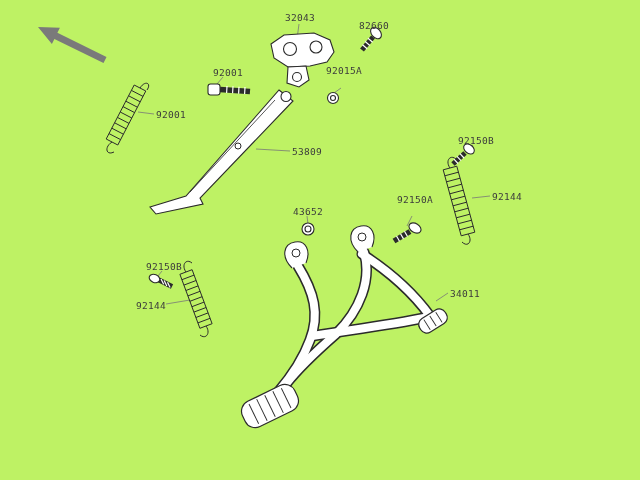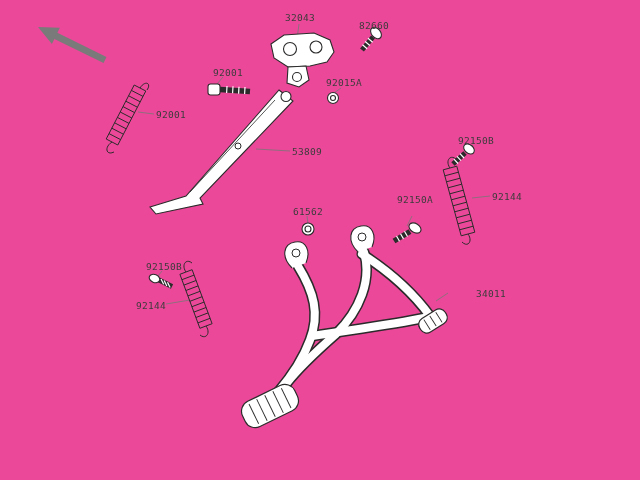--- a/index.html
+++ b/index.html
@@ -6,21 +6,21 @@
   html, body { width: 640px; height: 480px; }
   body {
     background: #ffffff;
     font-family: "DejaVu Sans Mono", "Liberation Mono", monospace;
     overflow: hidden;
   }
   .canvas {
     position: relative;
     width: 640px;
     height: 480px;
-    background: #ec4899;
+    background: #bef264;
     overflow: hidden;
   }
   .canvas svg {
     position: absolute;
     left: 0;
     top: 0;
   }
   .part-label {
     position: absolute;
     font-size: 9.5px;
@@ -32,30 +32,30 @@
   }
 </style>
 </head>
 <body>
 
 <div class="canvas">
 
   <div class="part-label" style="left:285px;top:13px">32043</div>
   <div class="part-label" style="left:359px;top:21px">82660</div>
   <div class="part-label" style="left:213px;top:68px">92001</div>
-  <div class="part-label" style="left:326px;top:78px">92015A</div>
+  <div class="part-label" style="left:326px;top:66px">92015A</div>
   <div class="part-label" style="left:156px;top:110px">92001</div>
   <div class="part-label" style="left:292px;top:147px">53809</div>
   <div class="part-label" style="left:458px;top:136px">92150B</div>
   <div class="part-label" style="left:492px;top:192px">92144</div>
-  <div class="part-label" style="left:293px;top:207px">61562</div>
+  <div class="part-label" style="left:293px;top:207px">43652</div>
   <div class="part-label" style="left:397px;top:195px">92150A</div>
   <div class="part-label" style="left:146px;top:262px">92150B</div>
   <div class="part-label" style="left:136px;top:301px">92144</div>
-  <div class="part-label" style="left:476px;top:289px">34011</div>
+  <div class="part-label" style="left:450px;top:289px">34011</div>
 
   <svg width="640" height="480" viewBox="0 0 640 480">
 
     <polygon points="38,27 59.9,27.7 57.4,32.7 106.5,56.9 103.5,63.1 54.4,38.9 51.9,43.9" fill="#7a7a7a"></polygon>
 
     <g stroke="#777" stroke-width="0.8">
       <line x1="299" y1="24" x2="297" y2="39"></line>
       <line x1="373" y1="31" x2="375" y2="34"></line>
       <line x1="223" y1="77" x2="217" y2="84"></line>
       <line x1="341" y1="88" x2="334" y2="93"></line>

